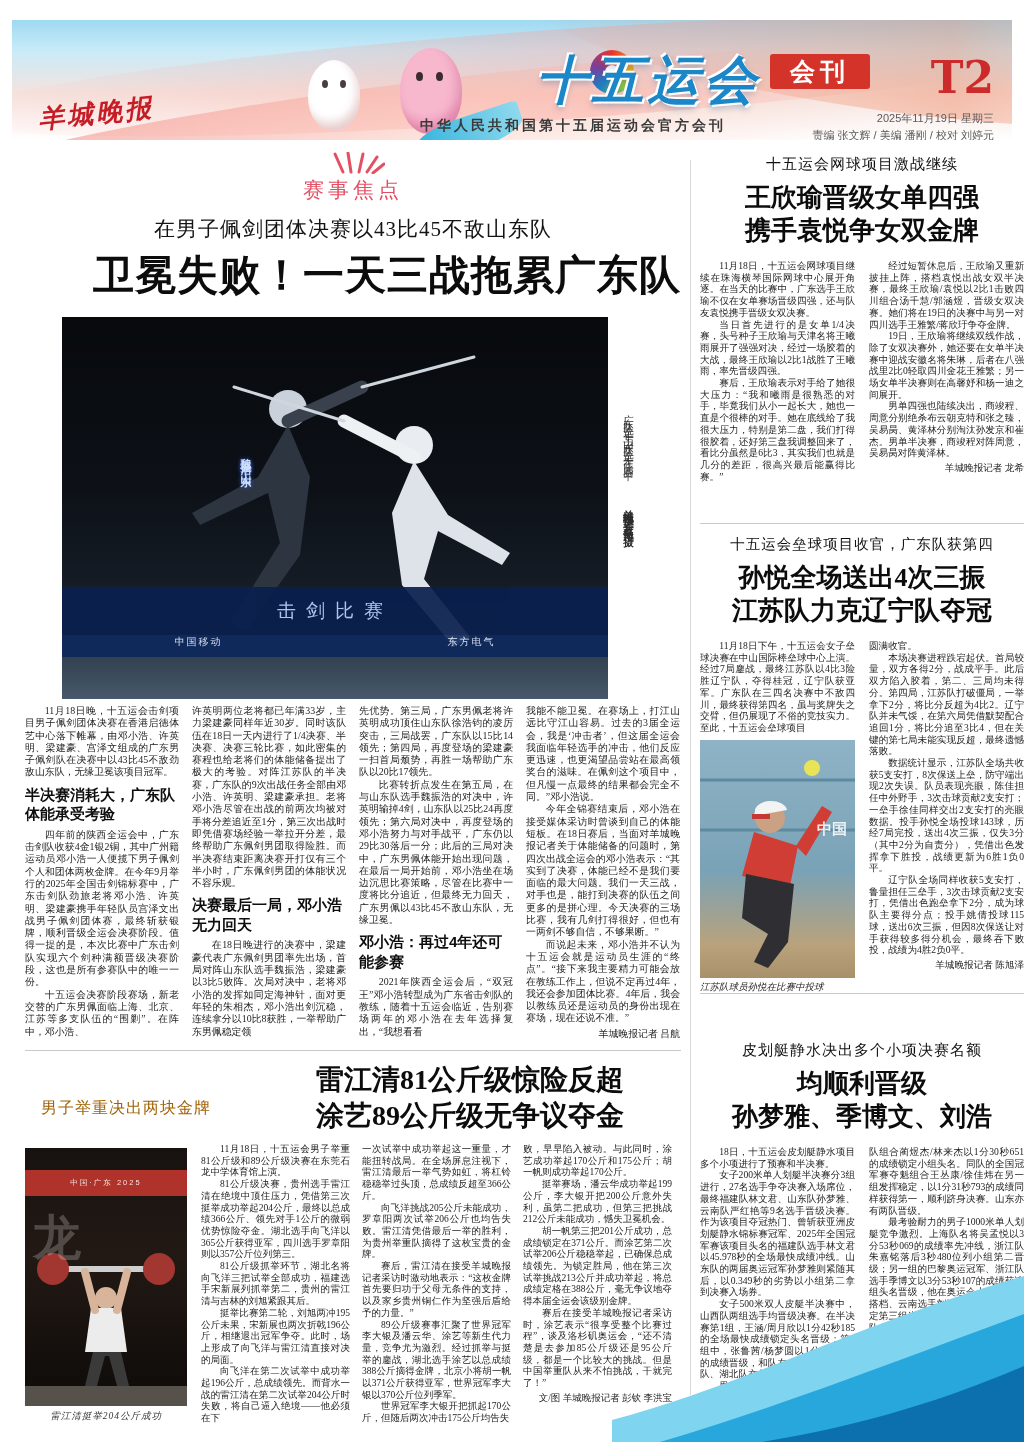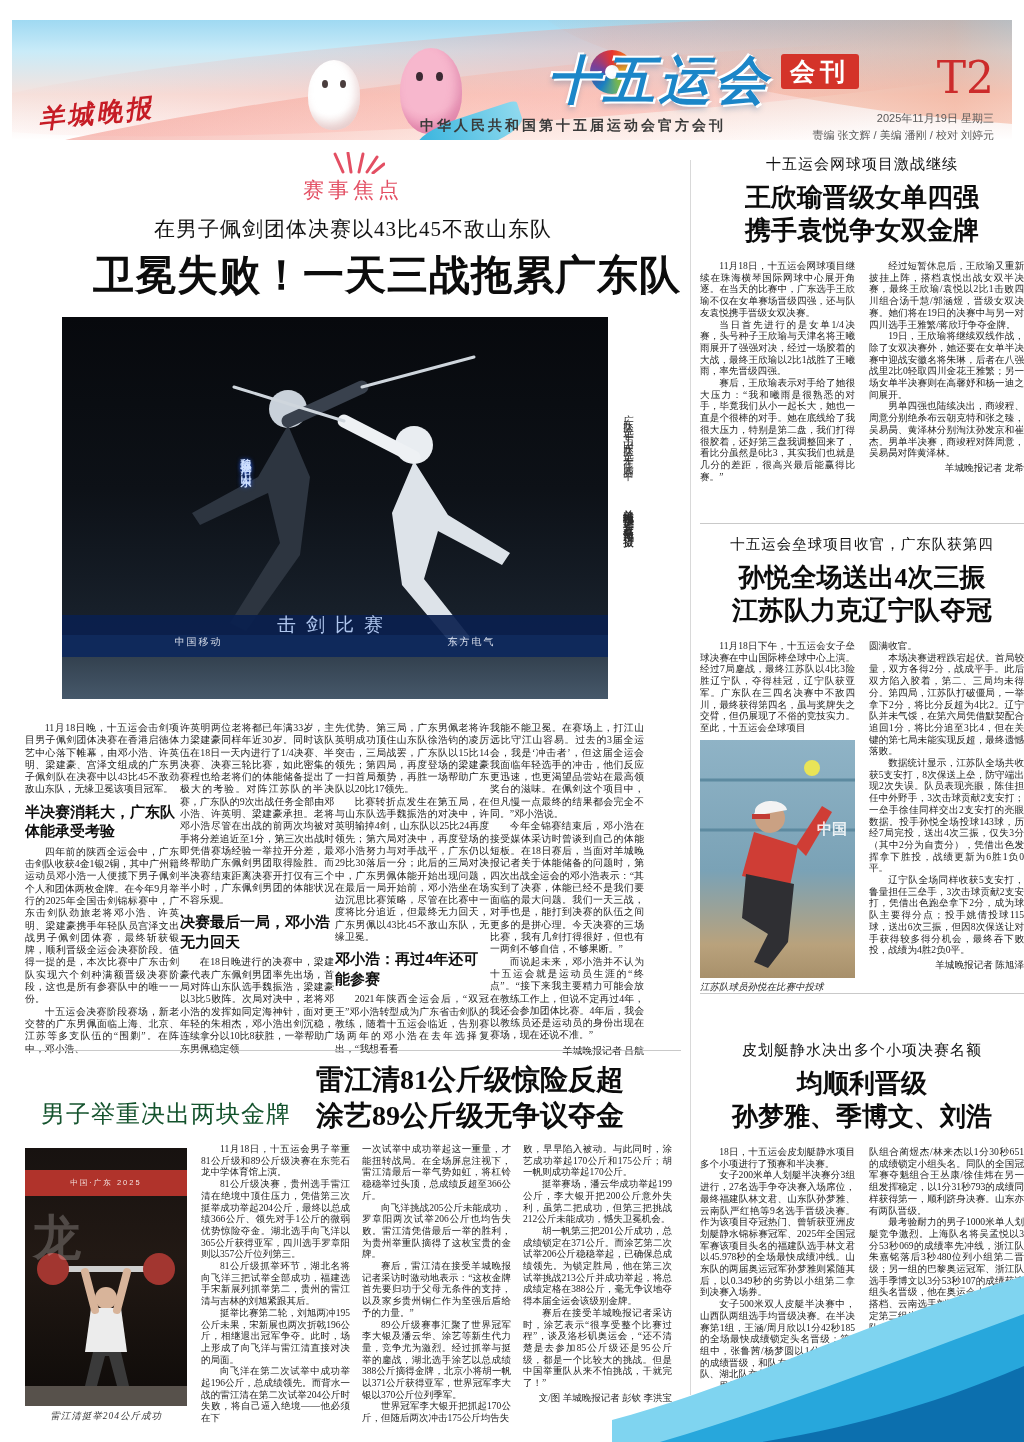--- a/index.html
+++ b/index.html
@@ -28,62 +28,62 @@
       background:#3c2a33;box-shadow:20px 0 0 #3c2a33}
   .fin{position:absolute;left:402px;top:96px;width:110px;height:34px;border-radius:50% 10% 50% 60%;
       transform:rotate(-18deg);background:linear-gradient(90deg,#35b3dd,#8fd9ee)}
   .emblem{position:absolute;left:578px;top:30px;width:44px;height:44px;border-radius:50%;
       background:conic-gradient(#e8352e,#f7a21b,#8cc63f,#1b81c5,#7a3f98,#e8352e)}
   .emblem:after{content:"";position:absolute;left:15px;top:15px;width:14px;height:14px;border-radius:50%;background:#fff}
   .event-title{position:absolute;left:408px;top:26px;width:566px;text-align:center;font-size:52px;font-weight:bold;
       font-style:italic;color:#1b86c8;letter-spacing:4px;
       text-shadow:2px 2px 0 #ffffff,-2px -2px 0 #ffffff,0 4px 6px rgba(20,90,140,.35)}
   .event-suffix{display:inline-block;background:#d43329;color:#fff;font-size:25px;line-height:25px;
-      padding:5px 9px;margin-left:10px;font-style:normal;letter-spacing:5px;vertical-align:18px;border-radius:3px;
+      padding:5px 20px;margin-left:10px;font-style:normal;letter-spacing:5px;vertical-align:18px;border-radius:3px;
       text-shadow:none}
   .official{position:absolute;left:408px;top:97px;width:566px;font-size:14px;font-weight:bold;
       color:#3a3a3a;letter-spacing:3px}
-  .pageno{position:absolute;right:18px;top:32px;font-size:44px;font-weight:normal;color:#cc2b2b;
+  .pageno{position:absolute;right:18px;top:32px;font-size:44px;font-weight:bold;color:#cc2b2b;
       font-family:"DejaVu Serif",serif}
   .dateline{position:absolute;right:18px;top:90px;text-align:right;font-size:11px;color:#5a5a5a;line-height:17px}
 
   
   .art-fencing{position:absolute;left:25px;top:152px;width:656px}
   .badge{text-align:center}
   .badge-text{font-size:21px;font-weight:normal;color:#e34f63;letter-spacing:4px;margin-top:-2px}
   .kicker1{text-align:center;font-size:21px;color:#141414;margin-top:11px;letter-spacing:1px}
   .headline1{text-align:right;font-size:41px;font-weight:bold;color:#0c0c0c;margin-top:5px;letter-spacing:1px}
   .photo-fencing{position:relative;margin:14px 0 0 37px;width:546px;height:382px;overflow:hidden;
       background:linear-gradient(180deg,#07090d 0%,#0d1117 45%,#141b24 68%,#202b38 100%)}
-  .pf-led{position:absolute;left:0;right:0;bottom:64px;height:20px;background:#0a1f4e;color:#bcd4ff;
+  .pf-led{position:absolute;left:0;right:0;bottom:64px;height:48px;background:#0a1f4e;color:#bcd4ff;
       display:flex;align-items:center;justify-content:center;font-size:19px;letter-spacing:10px;opacity:.92}
   .pf-ads{position:absolute;left:0;right:0;bottom:42px;height:22px;background:#0e2a60;color:#e8eefc;
       display:flex;align-items:flex-start;justify-content:space-around;font-size:10px;letter-spacing:2px;opacity:.9}
   .pf-piste{position:absolute;left:0;right:0;bottom:0;height:42px;background:linear-gradient(180deg,#33414f,#46586a)}
   .pf-tag{position:absolute;left:176px;top:132px;writing-mode:vertical-rl;font-size:11px;font-weight:bold;
       color:#cfe0ff;letter-spacing:3px;text-shadow:0 0 4px #2b57c9}
   .pf-svg{position:absolute;left:0;top:0}
   .vcap{position:absolute;left:596px;top:254px;height:470px;writing-mode:vertical-rl;font-size:10.5px;
       color:#2b2b2b;letter-spacing:4px}
   .vcred{display:inline-block;margin-inline-start:28px;font-weight:bold;letter-spacing:2px}
-  .cols{display:flex;gap:1px;margin-top:23px}
+  .cols{display:flex;gap:13px;margin-top:6px}
   .col{width:154px;height:340px;overflow:hidden}
   .bcol{font-size:9.9px;line-height:12.3px;text-align:justify;color:#222}
   .bcol p{margin:0;text-indent:2em}
   .bcol p.cont{text-indent:0}
   .sub{font-family:"Liberation Sans","DejaVu Sans",sans-serif;font-size:15px;line-height:19.5px;font-weight:bold;
       color:#0e0e0e;margin:6px 0 5px;text-align:left}
   .byline{text-align:right;text-indent:0 !important;margin-top:3px !important}
 
   .hr-left{position:absolute;left:25px;top:1050px;width:656px;border-top:1px solid #c9c9c9}
   .vline{position:absolute;left:690px;top:160px;height:1235px;border-left:1px solid #d9d9d9}
 
   
   .art-wl{position:absolute;left:25px;top:1062px;width:656px}
-  .wl-kicker{position:absolute;left:16px;top:36px;font-size:24px;color:#14532d;letter-spacing:1px}
+  .wl-kicker{position:absolute;left:16px;top:36px;font-size:16px;color:#a16207;letter-spacing:1px}
   .wl-head{position:absolute;left:234px;top:0;width:422px;text-align:center;font-size:28px;font-weight:bold;
       line-height:36px;color:#0c0c0c}
   .wl-photo{position:absolute;left:0;top:86px;width:162px;height:258px;overflow:hidden;
       background:linear-gradient(180deg,#171210 0%,#221914 42%,#0e0b09 100%)}
   .wl-banner{position:absolute;left:0;right:0;top:22px;height:26px;background:#b0332b;color:#f4e3e0;
       display:flex;align-items:center;justify-content:center;font-size:7.5px;letter-spacing:2px}
   .wl-char{position:absolute;left:8px;top:58px;font-size:48px;color:rgba(255,255,255,.22);font-weight:bold}
   .wl-pcap{position:absolute;left:0;top:348px;width:162px;font-size:9.5px;font-style:italic;color:#333;
       text-align:center;letter-spacing:1px}
   .wl-cols{position:absolute;left:176px;top:82px;display:flex;gap:12px}

